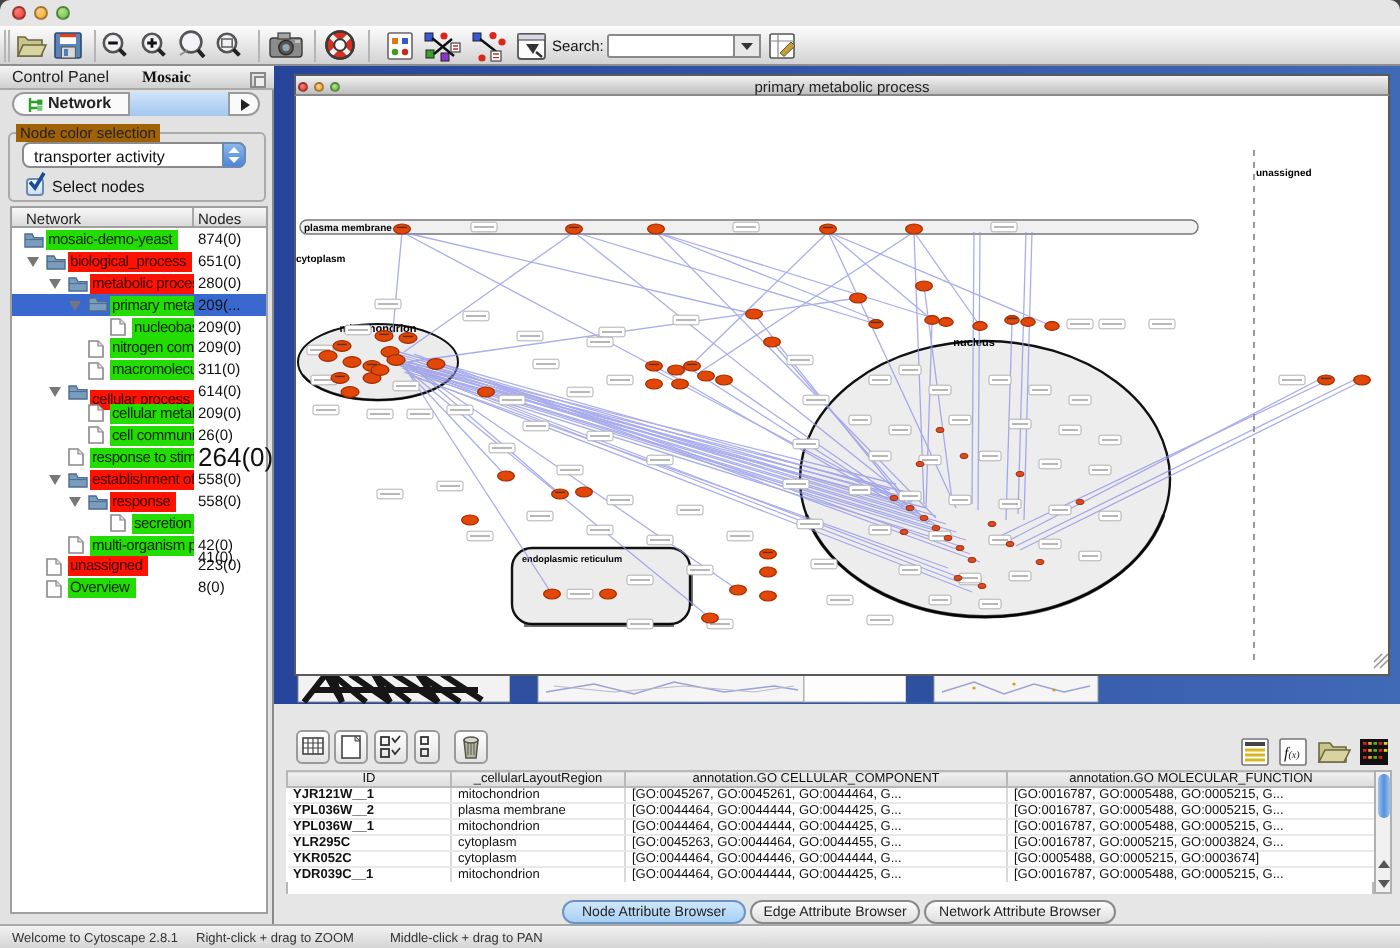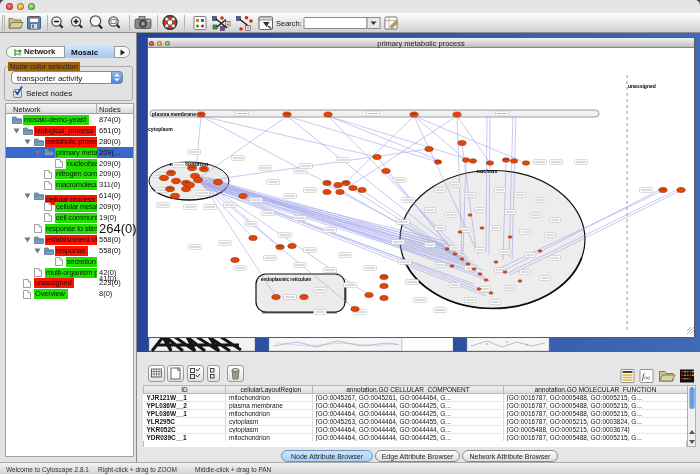--- a/index.html
+++ b/index.html
@@ -111,30 +111,34 @@
 <rect x="304" y="4.5" width="63" height="11" fill="#fff" stroke="#8a8a8a" stroke-width="1" rx="1"></rect>
 <rect x="367" y="4.5" width="13" height="11" fill="linear" style="fill:#e8e8e8" stroke="#8a8a8a" stroke-width="1"></rect>
       <path d="M370.5 8.5 L376.5 8.5 L373.5 12 Z" fill="#333"></path>
 <g>
         <rect x="385" y="4" width="12" height="12" rx="1" fill="#fcfcfc" stroke="#555" stroke-width="0.8"></rect>
         <path d="M385 7.5 h12 M389 4 v12" stroke="#888" stroke-width="0.6"></path>
         <path d="M390 13.5 L395.5 8 L397.5 10 L392 15.2 Z" fill="#c8a030" stroke="#555" stroke-width="0.5"></path>
       </g>
 </svg>
 <div id="cpanel" class="abs"></div>
+<div id="cphead" class="abs">Control Panel<svg class="abs" style="right:4px;top:2.5px" width="8" height="8">
+        <rect x="0.5" y="0.5" width="7" height="7" fill="none" stroke="#888" stroke-width="1"></rect>
+        <rect x="2.5" y="2.5" width="5" height="5" fill="#eee" stroke="#888" stroke-width="1"></rect>
+      </svg></div>
 <div class="abs" style="left:6px;top:46px;width:124px;height:12px;background:#fafafa;border:1px solid #9a9a9a;border-radius:6px;"></div>
 <div class="abs" style="left:64px;top:46px;width:50px;height:12px;background:linear-gradient(#cfe4fa,#a3c8ef);border-left:1px solid #9a9a9a;"></div>
 <div class="abs" style="left:114px;top:46px;width:16px;height:12px;border-left:1px solid #9a9a9a;border-radius:0 6px 6px 0;"></div>
 <svg class="abs" style="left:13px;top:48px" width="9" height="9" viewBox="0 0 9 9">
       <path d="M2 1 v7 M2 3 h4 M2 6 h4" stroke="#2f9e2f" stroke-width="1.2" fill="none"></path>
       <rect x="5.6" y="1.8" width="2.6" height="2.6" fill="#2f9e2f"></rect>
       <rect x="5.6" y="4.8" width="2.6" height="2.6" fill="#7ac87a"></rect>
     </svg>
 <div class="abs" style="left:24px;top:47px;font-size:8px;font-weight:bold;color:#222;">Network</div>
-<div class="abs" style="left:71px;top:48px;font-size:8px;font-weight:bold;color:#111;">Mosaic</div>
+<div class="abs" style="left:71px;top:34px;font-size:8px;font-weight:bold;color:#111;font-family:Liberation Serif, serif;">Mosaic</div>
 <svg class="abs" style="left:119px;top:49px" width="7" height="7">
       <path d="M1.5 0.5 L6 3.5 L1.5 6.5 Z" fill="#222"></path>
     </svg>
 <div class="abs" style="left:4px;top:66px;width:129px;height:35px;border:1px solid #aaa;border-radius:3px;"></div>
 <div class="abs" style="left:8px;top:62px;font-size:7.5px;color:#222;background:#a16207;padding:0 2px;">Node color selection</div>
 <div class="abs" style="left:11px;top:71px;width:112px;height:13px;background:#fff;border:1px solid #8a8a8a;border-radius:4px;"></div>
 <div class="abs" style="left:17px;top:73.5px;font-size:8px;color:#111;">transporter activity</div>
 <div class="abs" style="left:111px;top:71px;width:12px;height:13px;background:linear-gradient(#8db8ea,#4a86d8);border:1px solid #6a8ab0;border-radius:0 4px 4px 0;"></div>
 <svg class="abs" style="left:113px;top:73px" width="8" height="9">
       <path d="M4 0.5 L6.8 3.5 L1.2 3.5 Z" fill="#fff"></path>
@@ -215,21 +219,21 @@
       <path d="M0.5 0.5 L5 0.5 L7.5 3 L7.5 8.5 L0.5 8.5 Z" fill="#fff" stroke="#888" stroke-width="0.8"></path>
       <path d="M5 0.5 L5 3 L7.5 3" fill="#ddd" stroke="#888" stroke-width="0.6"></path>
     </svg>
 <div class="abs" style="left:55px;top:202.1px;font-size:7.5px;letter-spacing:-0.2px;line-height:10px;color:#002400;background:#23dc00;padding:0 3px 0 1px;white-space:nowrap;max-width:42px;overflow:hidden;">cellular metabo</div>
 <div class="abs" style="left:99px;top:202.1px;font-size:7.5px;line-height:10px;color:#101010;">209(0)</div>
 <svg class="abs" style="left:44px;top:213.3px" width="8" height="9">
       <path d="M0.5 0.5 L5 0.5 L7.5 3 L7.5 8.5 L0.5 8.5 Z" fill="#fff" stroke="#888" stroke-width="0.8"></path>
       <path d="M5 0.5 L5 3 L7.5 3" fill="#ddd" stroke="#888" stroke-width="0.6"></path>
     </svg>
 <div class="abs" style="left:55px;top:213.0px;font-size:7.5px;letter-spacing:-0.2px;line-height:10px;color:#002400;background:#23dc00;padding:0 3px 0 1px;white-space:nowrap;max-width:42px;overflow:hidden;">cell communicat</div>
-<div class="abs" style="left:99px;top:213.0px;font-size:7.5px;line-height:10px;color:#101010;">19(0)</div>
+<div class="abs" style="left:99px;top:213.0px;font-size:7.5px;line-height:10px;color:#101010;">26(0)</div>
 <svg class="abs" style="left:34px;top:224.2px" width="8" height="9">
       <path d="M0.5 0.5 L5 0.5 L7.5 3 L7.5 8.5 L0.5 8.5 Z" fill="#fff" stroke="#888" stroke-width="0.8"></path>
       <path d="M5 0.5 L5 3 L7.5 3" fill="#ddd" stroke="#888" stroke-width="0.6"></path>
     </svg>
 <div class="abs" style="left:45px;top:223.9px;font-size:7.5px;letter-spacing:-0.2px;line-height:10px;color:#002400;background:#23dc00;padding:0 3px 0 1px;white-space:nowrap;max-width:52px;overflow:hidden;">response to stimulu</div>
 <div class="abs" style="left:99px;top:223.9px;font-size:13px;line-height:10px;color:#101010;">264(0)</div>
 <svg class="abs" style="left:24px;top:236.9px" width="7" height="6">
       <path d="M0.5 0.5 L6.5 0.5 L3.5 5.5 Z" fill="#777"></path>
     </svg>
 <svg class="abs" style="left:34px;top:235.6px" width="10" height="8">

